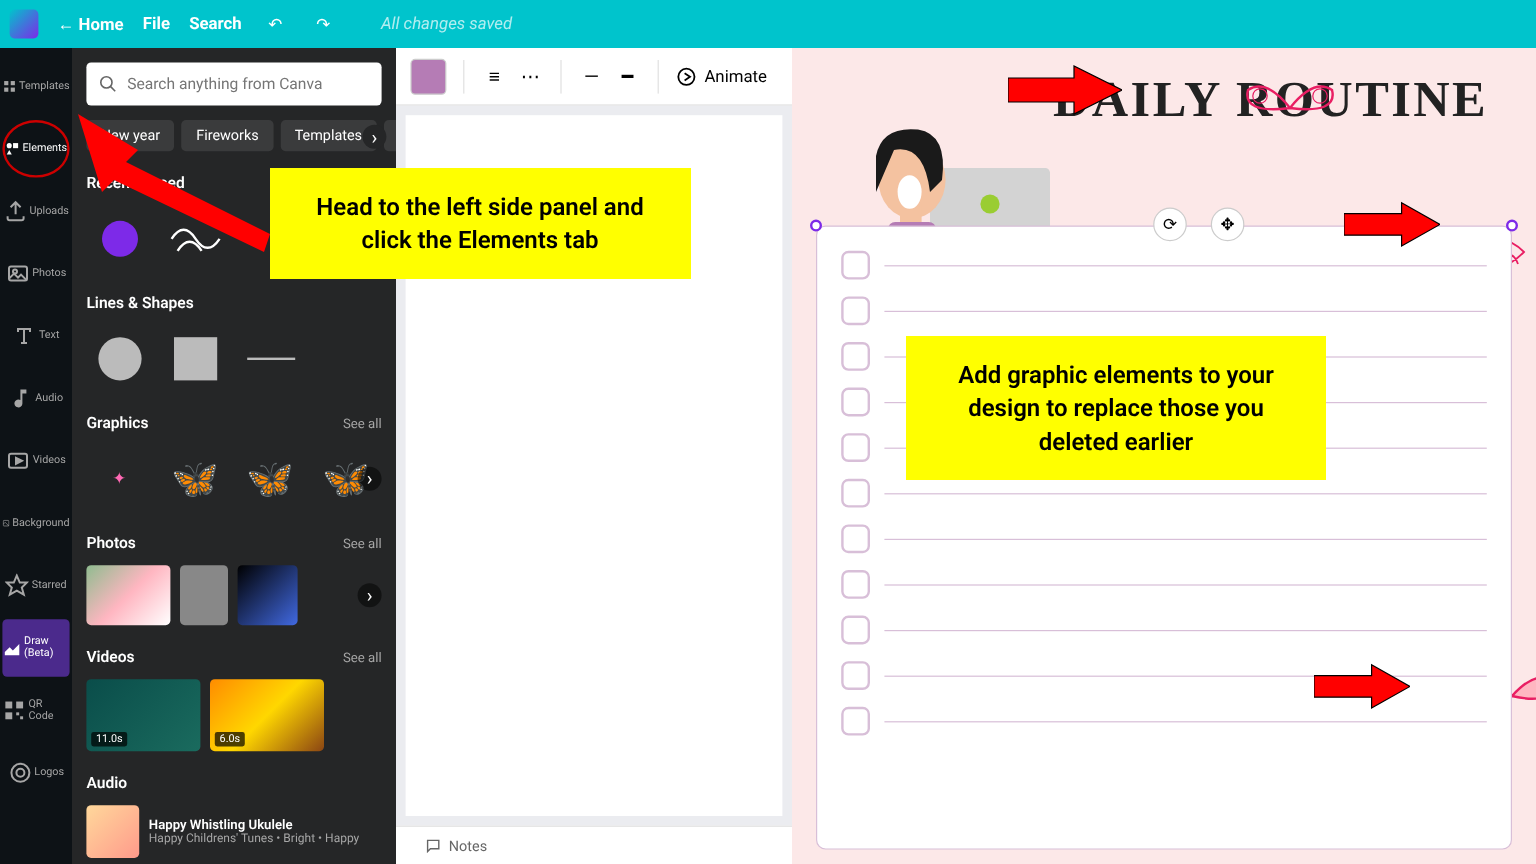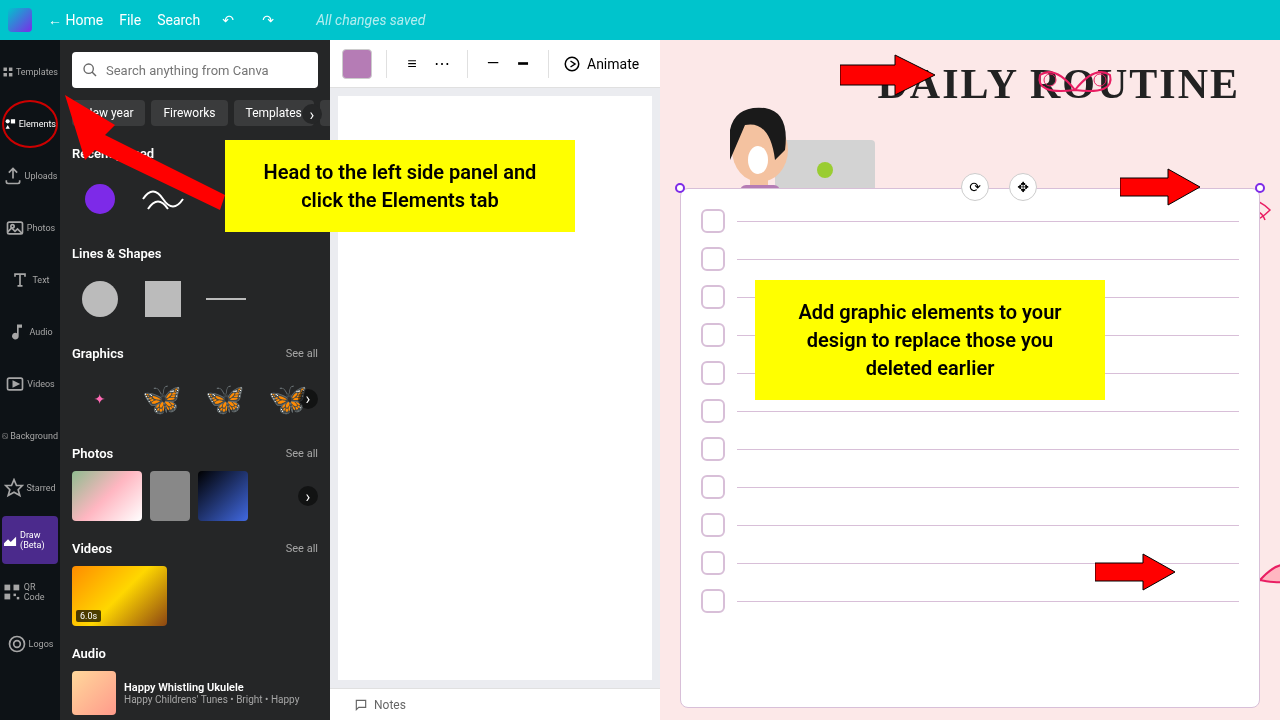--- a/index.html
+++ b/index.html
@@ -1,19 +1,19 @@
 <!DOCTYPE html>
 <html><head>
 <meta charset="utf-8">
 <style>
 *{margin:0;padding:0;box-sizing:border-box;font-family:-apple-system,BlinkMacSystemFont,"Segoe UI",Roboto,sans-serif}
 body{width:1280px;height:720px;overflow:hidden;background:#fff;position:relative}
 .topbar{height:40px;background:#00c4cc;display:flex;align-items:center;padding:0 8px;gap:16px;color:#fff;font-size:14px}
 .topbar .logo{width:24px;height:24px;background:linear-gradient(135deg,#00c4cc,#7d2ae8);border-radius:4px}
-.topbar .nav-item{cursor:pointer;font-weight:400}
+.topbar .nav-item{cursor:pointer;font-weight:700}
 .topbar .save-status{color:rgba(255,255,255,0.7);font-style:italic;margin-left:20px}
 .topbar .icon-btn{width:24px;height:24px;display:flex;align-items:center;justify-content:center;cursor:pointer}
 .main{display:flex;height:680px}
 .sidebar{width:60px;background:#0d1216;display:flex;flex-direction:column;align-items:center;padding-top:8px;gap:4px}
 .sidebar-item{width:56px;height:48px;display:flex;flex-direction:row;align-items:center;justify-content:center;color:#a6a6a6;cursor:pointer;font-size:9px;gap:2px;border-radius:4px}
 .sidebar-item.active{color:#fff}
 .sidebar-item.highlight{border:2px solid #c00;border-radius:50%}
 .sidebar-item svg{width:20px;height:20px}
 .panel{width:270px;background:#252627;padding:12px;overflow-y:auto;color:#fff;position:relative}
 .search-box{height:36px;background:#fff;border-radius:4px;display:flex;align-items:center;padding:0 10px;gap:8px}
@@ -254,20 +254,23 @@
         <div class="thumb-nav">›</div>
       </div>
     </div>
 
     <div class="section">
       <div class="section-head">
           <span class="section-title">Videos</span>
           <span class="see-all">See all</span>
         </div>
       <div class="thumbs">
+        <div class="video-thumb teal">
+            <span class="video-dur">11.0s</span>
+          </div>
         <div class="video-thumb fire">
             <span class="video-dur">6.0s</span>
           </div>
       </div>
     </div>
 
     <div class="section">
       <div class="section-head">
           <span class="section-title">Audio</span>
         </div>

